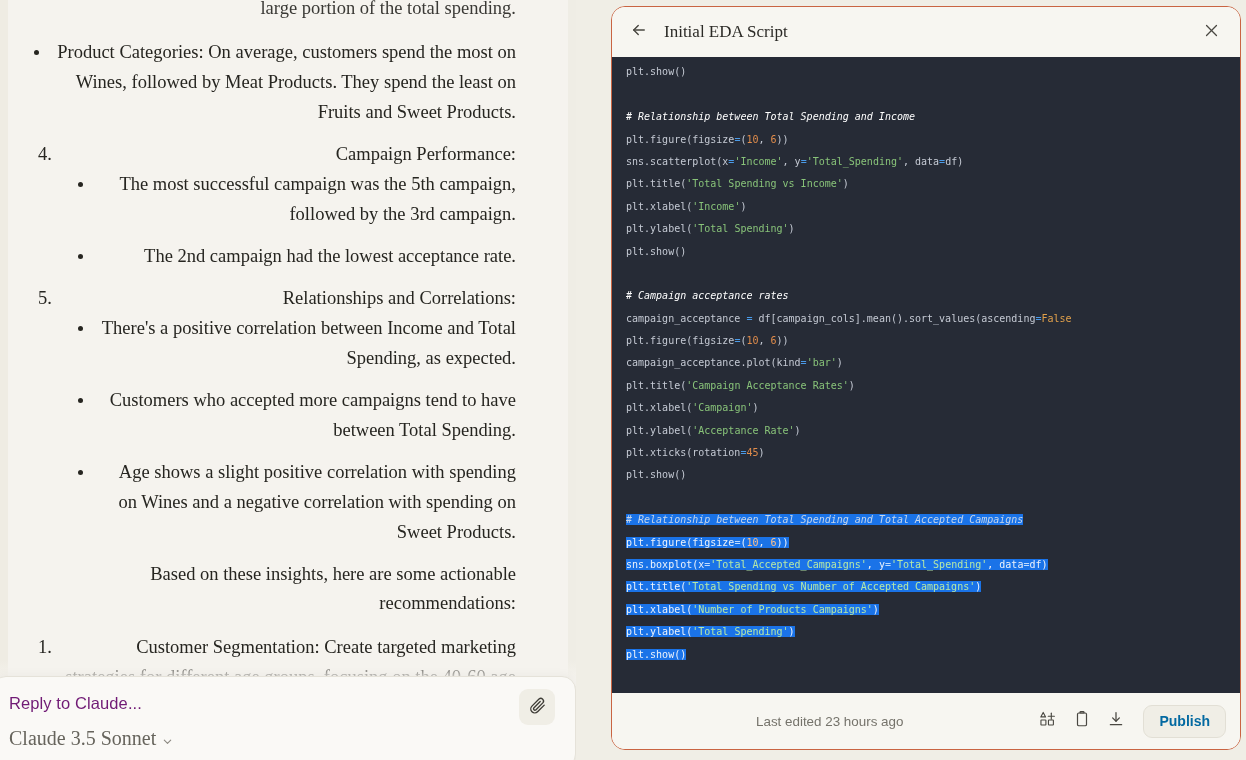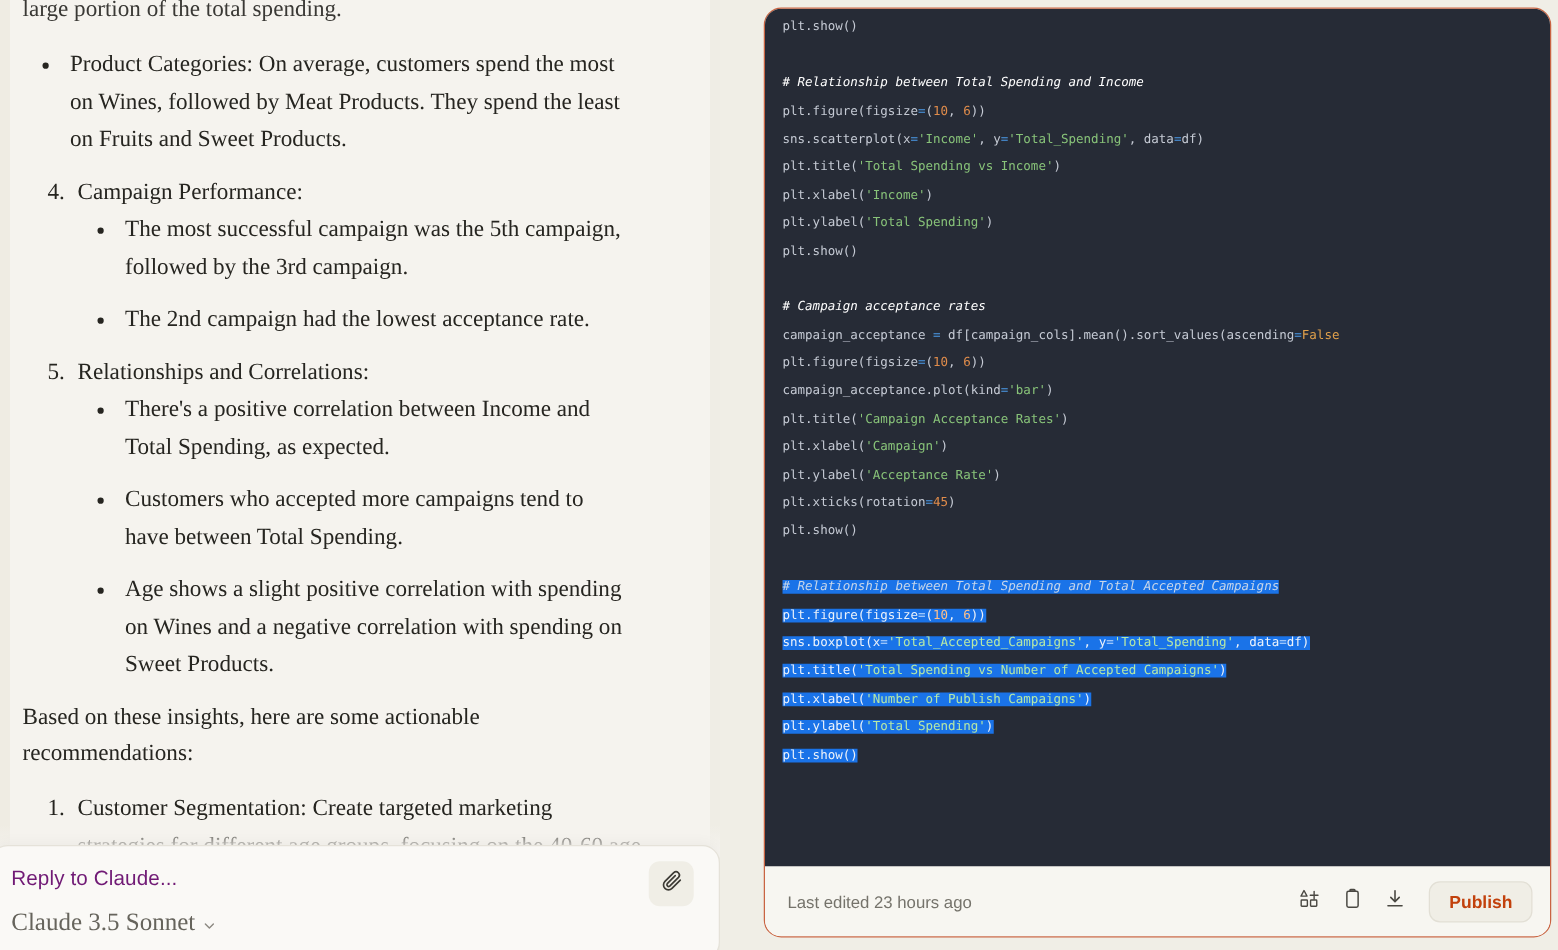--- a/index.html
+++ b/index.html
@@ -41,20 +41,21 @@
     background: #EFEDE5;
   }
 
   .doc-scroll {
     position: absolute;
     left: 0; top: 0;
     width: 576px;
     height: 684px;
     overflow: hidden;
     padding: 0 60px 0 18px;
+    text-align: right;
   }
 
   .doc-body {
     font-family: "Liberation Serif", serif;
     color: #262520;
     font-size: 18.5px;
     line-height: 1.62;
     margin-top: -6px;
   }
 
@@ -76,21 +77,21 @@
   ol.doc-ol > li > .num {
     position: absolute;
     left: 20px;
     top: 0;
     color: #262520;
   }
   .li-head { display: block; }
 
   ul.doc-ul {
     list-style: none;
-    margin: 0 10px 0 0;
+    margin: 0 0 0 0;
     padding: 0;
   }
   ul.doc-ul > li {
     position: relative;
     padding-left: 38px;
     margin-bottom: 12px;
   }
   ul.doc-ul > li::before {
     content: "";
     position: absolute;
@@ -264,40 +265,41 @@
     display: flex;
     align-items: center;
     padding: 0 14px 0 18px;
     gap: 4px;
   }
   .last-edited {
     font-family: "Liberation Sans", sans-serif;
     font-size: 13.4px;
     color: #75736B;
     flex: 1 1 auto;
+    text-align: center;
   }
   .foot-icon {
     width: 30px; height: 30px;
     border-radius: 7px;
     display: flex;
     align-items: center;
     justify-content: center;
     cursor: pointer;
   }
   .publish-btn {
     margin-left: 8px;
     height: 33px;
     padding: 0 15px;
     border: 1px solid #E2DFD5;
     border-radius: 9px;
     background: #F0EEE6;
     font-family: "Liberation Sans", sans-serif;
     font-size: 14px;
     font-weight: bold;
-    color: #c2410c;
+    color: #0369a1;
     cursor: pointer;
     display: flex;
     align-items: center;
   }
 </style>
 </head>
 <body>
 
 <div id="app">
 
@@ -366,20 +368,41 @@
           <svg width="19" height="19" viewBox="0 0 24 24" fill="none" stroke="#3D3B35" stroke-width="1.7" stroke-linecap="round" stroke-linejoin="round">
             <path d="M20.5 11.5l-8.4 8.4a5 5 0 0 1-7.1-7.1l8.9-8.9a3.4 3.4 0 0 1 4.8 4.8l-8.9 8.9a1.8 1.8 0 0 1-2.5-2.5l8.1-8.1"></path>
           </svg>
         </span>
       </div>
     </div>
   </div>
 
   <div class="artifact">
 
+    <div class="art-header">
+      <div class="icon-btn">
+        <span>
+          <svg width="18" height="18" viewBox="0 0 24 24" fill="none" stroke="#4A4842" stroke-width="1.9" stroke-linecap="round" stroke-linejoin="round">
+            <line x1="19" y1="12" x2="5" y2="12"></line>
+            <polyline points="11,6 5,12 11,18"></polyline>
+          </svg>
+        </span>
+      </div>
+
+      <div class="art-title">Initial EDA Script</div>
+
+      <div class="icon-btn">
+        <span>
+          <svg width="17" height="17" viewBox="0 0 24 24" fill="none" stroke="#4A4842" stroke-width="1.8" stroke-linecap="round">
+            <line x1="5" y1="5" x2="19" y2="19"></line>
+            <line x1="19" y1="5" x2="5" y2="19"></line>
+          </svg>
+        </span>
+      </div>
+    </div>
 
     <div class="code-area">
       <div class="code-scroll">
         <pre class="code" id="code-block"><span class="ln"><span><span class="tok-pln">plt.xticks(rotation</span><span class="tok-op">=</span><span class="tok-num">45</span><span class="tok-pln">)</span></span>
 </span><span class="ln"><span><span class="tok-pln">plt.show()</span></span>
 </span><span class="ln"><span></span>
 </span><span class="ln"><span><span class="tok-com"># Relationship between Total Spending and Income</span></span>
 </span><span class="ln"><span><span class="tok-pln">plt.figure(figsize</span><span class="tok-op">=</span><span class="tok-pln">(</span><span class="tok-num">10</span><span class="tok-pln">, </span><span class="tok-num">6</span><span class="tok-pln">))</span></span>
 </span><span class="ln"><span><span class="tok-pln">sns.scatterplot(x</span><span class="tok-op">=</span><span class="tok-str">'Income'</span><span class="tok-pln">, y</span><span class="tok-op">=</span><span class="tok-str">'Total_Spending'</span><span class="tok-pln">, data</span><span class="tok-op">=</span><span class="tok-pln">df)</span></span>
 </span><span class="ln"><span><span class="tok-pln">plt.title(</span><span class="tok-str">'Total Spending vs Income'</span><span class="tok-pln">)</span></span>
@@ -394,21 +417,21 @@
 </span><span class="ln"><span><span class="tok-pln">plt.title(</span><span class="tok-str">'Campaign Acceptance Rates'</span><span class="tok-pln">)</span></span>
 </span><span class="ln"><span><span class="tok-pln">plt.xlabel(</span><span class="tok-str">'Campaign'</span><span class="tok-pln">)</span></span>
 </span><span class="ln"><span><span class="tok-pln">plt.ylabel(</span><span class="tok-str">'Acceptance Rate'</span><span class="tok-pln">)</span></span>
 </span><span class="ln"><span><span class="tok-pln">plt.xticks(rotation</span><span class="tok-op">=</span><span class="tok-num">45</span><span class="tok-pln">)</span></span>
 </span><span class="ln"><span><span class="tok-pln">plt.show()</span></span>
 </span><span class="ln"><span></span>
 </span><span class="ln"><span class="sel"><span class="tok-com"># Relationship between Total Spending and Total Accepted Campaigns</span></span>
 </span><span class="ln"><span class="sel"><span class="tok-pln">plt.figure(figsize</span><span class="tok-op">=</span><span class="tok-pln">(</span><span class="tok-num">10</span><span class="tok-pln">, </span><span class="tok-num">6</span><span class="tok-pln">))</span></span>
 </span><span class="ln"><span class="sel"><span class="tok-pln">sns.boxplot(x</span><span class="tok-op">=</span><span class="tok-str">'Total_Accepted_Campaigns'</span><span class="tok-pln">, y</span><span class="tok-op">=</span><span class="tok-str">'Total_Spending'</span><span class="tok-pln">, data</span><span class="tok-op">=</span><span class="tok-pln">df)</span></span>
 </span><span class="ln"><span class="sel"><span class="tok-pln">plt.title(</span><span class="tok-str">'Total Spending vs Number of Accepted Campaigns'</span><span class="tok-pln">)</span></span>
-</span><span class="ln"><span class="sel"><span class="tok-pln">plt.xlabel(</span><span class="tok-str">'Number of Publish Campaigns'</span><span class="tok-pln">)</span></span>
+</span><span class="ln"><span class="sel"><span class="tok-pln">plt.xlabel(</span><span class="tok-str">'Number of Products Campaigns'</span><span class="tok-pln">)</span></span>
 </span><span class="ln"><span class="sel"><span class="tok-pln">plt.ylabel(</span><span class="tok-str">'Total Spending'</span><span class="tok-pln">)</span></span>
 </span><span class="ln"><span class="sel"><span class="tok-pln">plt.show()</span></span>
 </span></pre>
       </div>
     </div>
 
     <div class="art-footer">
       <div class="last-edited">Last edited 23 hours ago</div>
 
       <div class="foot-icon">

